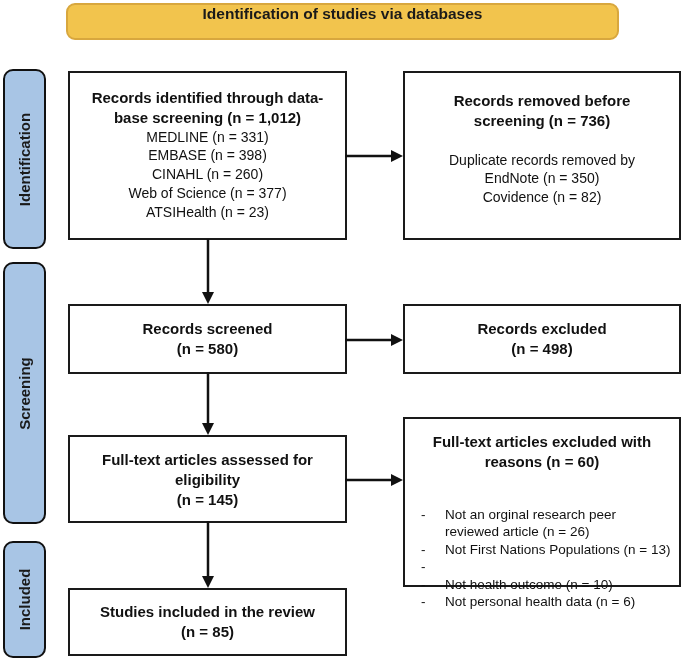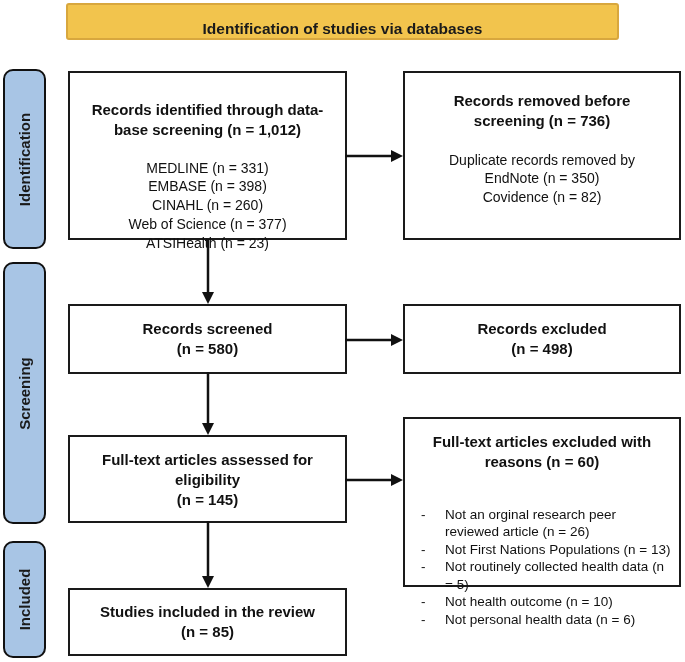--- a/index.html
+++ b/index.html
@@ -20,22 +20,22 @@
     height: 662px;
     background: #ffffff;
     overflow: hidden;
   }
   .banner {
     position: absolute;
     left: 66px; top: 3px;
     width: 553px; height: 37px;
     background: var(--banner_fill);
     border: 2px solid var(--banner_border);
-    border-radius: 3px;
-    display: flex; align-items: flex-end; justify-content: center;
+    border-radius: 9px;
+    display: flex; align-items: flex-start; justify-content: center;
     font-weight: bold; font-size: 15.5px;
     color: #1a1a1a;
   }
   .stage {
     position: absolute;
     left: 3px; width: 43px;
     background: var(--stage_fill);
     border: 2.5px solid #111111;
     border-radius: 10px;
     display: flex; align-items: center; justify-content: center;
@@ -57,22 +57,22 @@
   }
   .box.center-v { justify-content: center; }
   .box-title {
     font-weight: bold; font-size: 15px; line-height: 1.32;
     text-align: center; white-space: pre-line;
   }
   .box-body {
     font-size: 14px; line-height: 1.35;
     text-align: center; white-space: pre-line;
   }
-  .box.identified       { left: 68px;  top: 71px;  width: 279px; height: 169px; padding-top: 27px; }
-  .box.identified .box-body { margin-top: 19px; }
+  .box.identified       { left: 68px;  top: 71px;  width: 279px; height: 169px; padding-top: 15px; }
+  .box.identified .box-body { }
   .box.removed          { left: 403px; top: 71px;  width: 278px; height: 169px; padding-top: 18px; }
   .box.removed .box-body { margin-top: 20px; }
   .box.screened         { left: 68px;  top: 304px; width: 279px; height: 70px; }
   .box.excluded         { left: 403px; top: 304px; width: 278px; height: 70px; }
   .box.fulltext         { left: 68px;  top: 435px; width: 279px; height: 88px; padding-top: 13px; }
   .box.fulltext-excluded{ left: 403px; top: 417px; width: 278px; height: 170px; padding-top: 13px; gap: 20px; }
   .box.included-box     { left: 68px;  top: 588px; width: 279px; height: 68px; }
   .reasons {
     margin-top: 14px;
     font-size: 13.5px; line-height: 1.3;
@@ -153,21 +153,20 @@
       <div class="reason-row">
         <span class="reason-bullet">-</span>
         <span class="reason-text">Not an orginal research peer reviewed article (n = 26)</span>
       </div>
       <div class="reason-row">
         <span class="reason-bullet">-</span>
         <span class="reason-text">Not First Nations Populations (n = 13)</span>
       </div>
       <div class="reason-row">
         <span class="reason-bullet">-</span>
-        <span class="reason-text">Not routinely collected health data (n = 5)</span>
       </div>
       <div class="reason-row">
         <span class="reason-bullet">-</span>
         <span class="reason-text">Not health outcome (n = 10)</span>
       </div>
       <div class="reason-row">
         <span class="reason-bullet">-</span>
         <span class="reason-text">Not personal health data (n = 6)</span>
       </div>
     </div>

